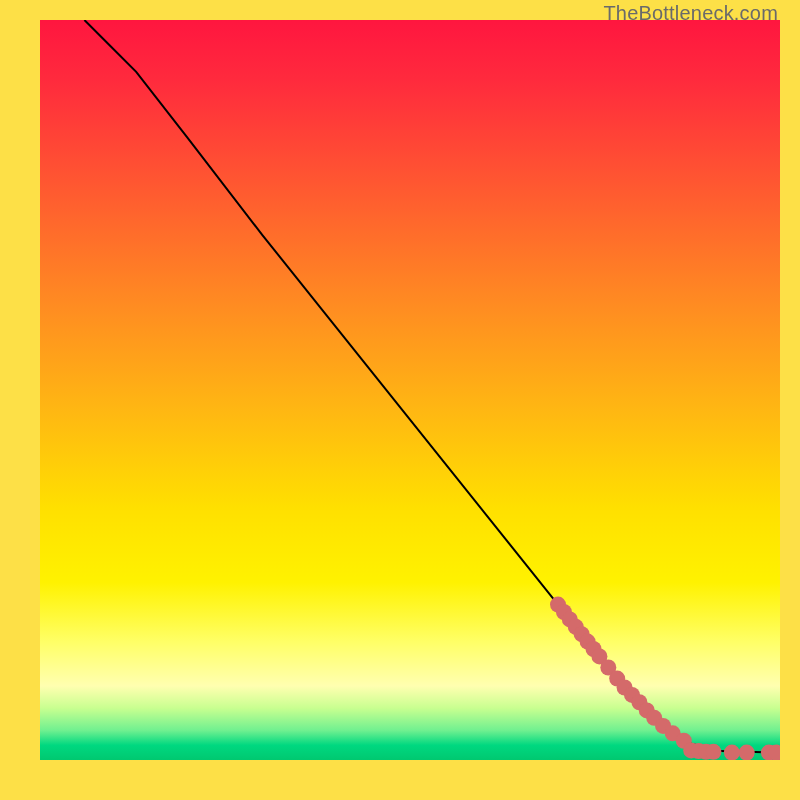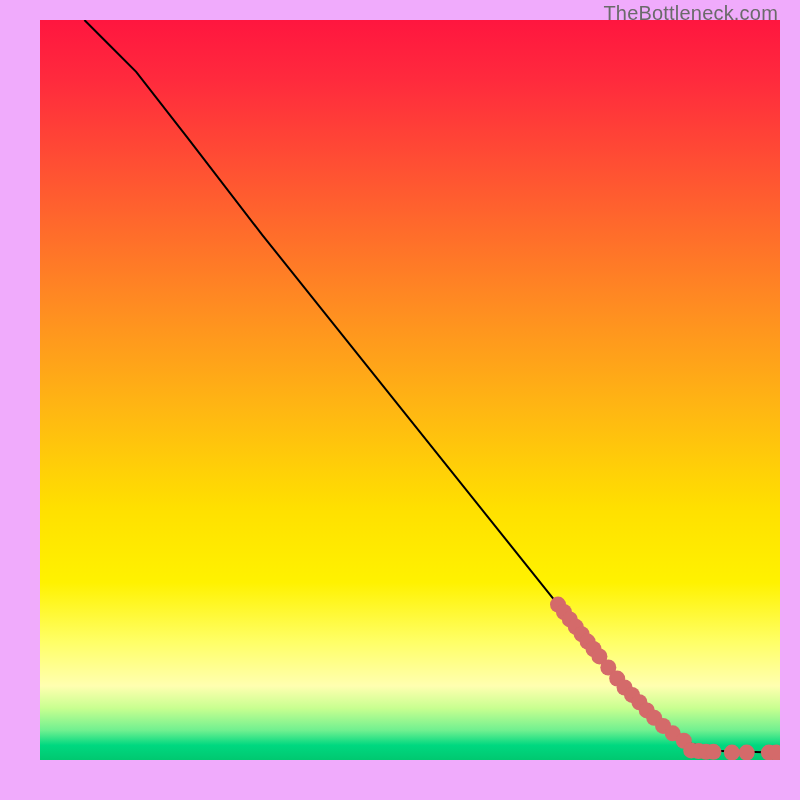--- a/index.html
+++ b/index.html
@@ -7,21 +7,21 @@
     padding: 0;
     width: 800px;
     height: 800px;
     background: #000;
     overflow: hidden;
     font-family: Arial, Helvetica, sans-serif;
   }
   .frame {
     position: absolute;
     inset: 0;
-    background: #f0abfc;
+    background: #fde047;
   }
   .plot {
     position: absolute;
     left: 40px;
     top: 20px;
     width: 740px;
     height: 740px;
     overflow: hidden;
   }
   .gradient {

